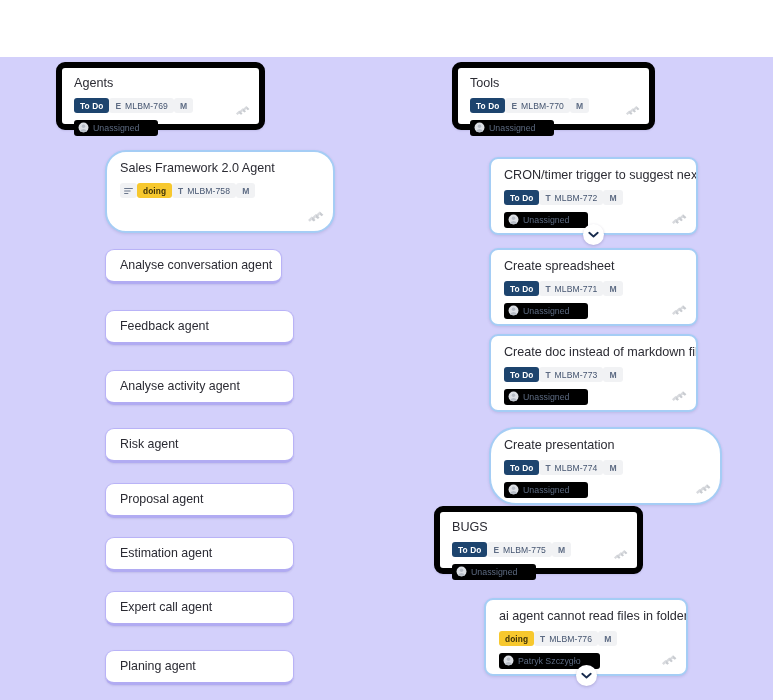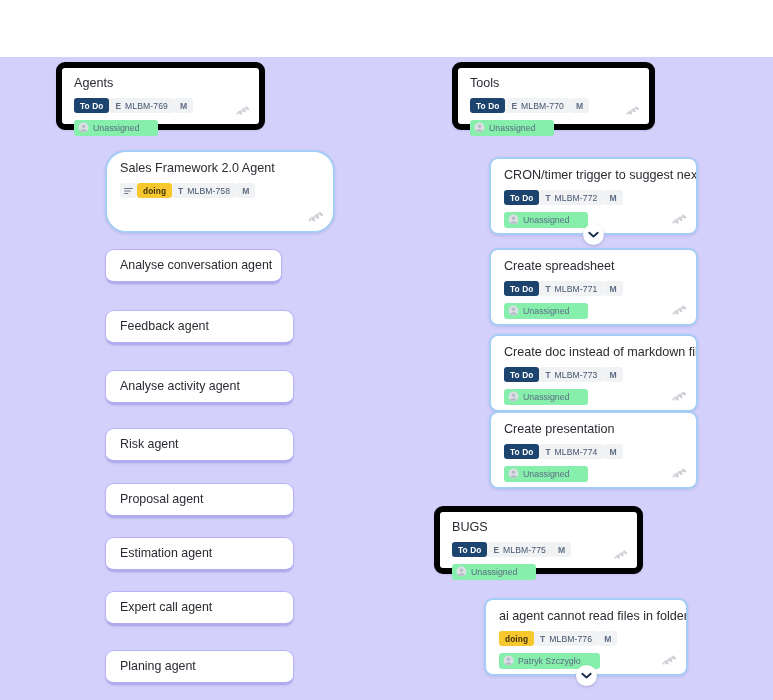--- a/index.html
+++ b/index.html
@@ -107,21 +107,21 @@
   .assignee-row { margin-top: 6px; }
   .card.epic .assignee-row { padding: 0 12px 8px 12px; }
   .card.task .assignee-row { padding: 0 13px 9px 13px; }
   .assignee {
     display: inline-flex;
     align-items: center;
     gap: 4px;
     height: 16px;
     padding: 0 19px 0 4px;
     border-radius: 3px;
-    background: #86efac;
+    background: #000000;
     color: #5d6b82;
     font-size: 8.8px;
     white-space: nowrap;
   }
   .avatar-icon { display: block; flex: none; }
   
   .priority-icon {
     position: absolute;
     right: 9px;
     bottom: 7px;
@@ -354,21 +354,21 @@
       <svg class="priority-icon" width="16" height="15" viewBox="0 0 16 15">
         <path d="M1 11.2 4.4 8v3.2l-1.7 1.7z" fill="#d8dade"></path>
         <path d="M4.8 8.8 8.2 5.6v3.2L6.5 10.5z" fill="#d8dade"></path>
         <path d="M8.6 6.4 12 3.2v3.2l-1.7 1.7z" fill="#d8dade"></path>
         <path d="M4.4 8 8 11.3l-1.5 1.4L4.4 11.2z" fill="#c9ccd1"></path>
         <path d="M8.2 5.6l3.6 3.3-1.5 1.4-2.1-1.5z" fill="#c9ccd1"></path>
         <path d="M12 3.2l3.4 3.1-1.6 1.5L12 6.4z" fill="#c9ccd1"></path>
       </svg>
     </div>
 
-    <div class="card task" style="left:489px; top:354px; width:209px; height:78px;">
+    <div class="card task" style="left:489px; top:370px; width:233px; height:78px;border-radius:27px;">
       <div class="card-title">Create presentation</div>
       <div class="meta-row">
         <span class="chip status-todo">To Do</span>
         <span class="chip key">
           <span class="type-letter">T</span>
           <span>MLBM-774</span>
         </span>
         <span class="chip size">M</span>
       </div>
       <div class="assignee-row">

